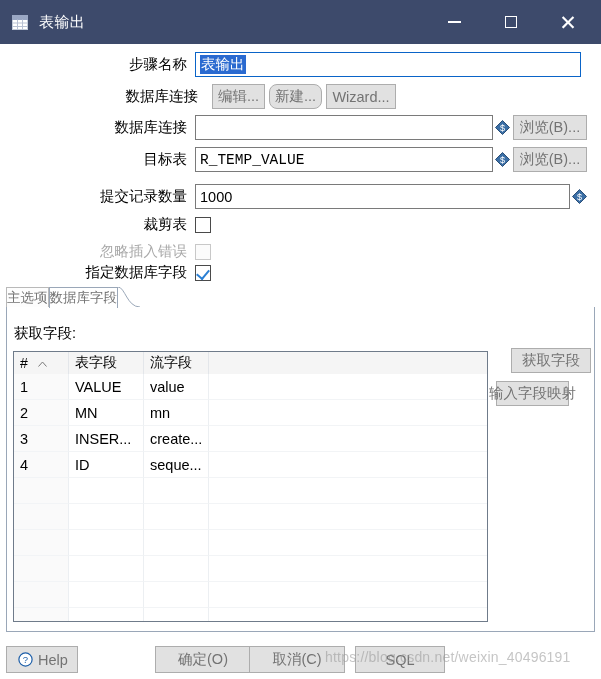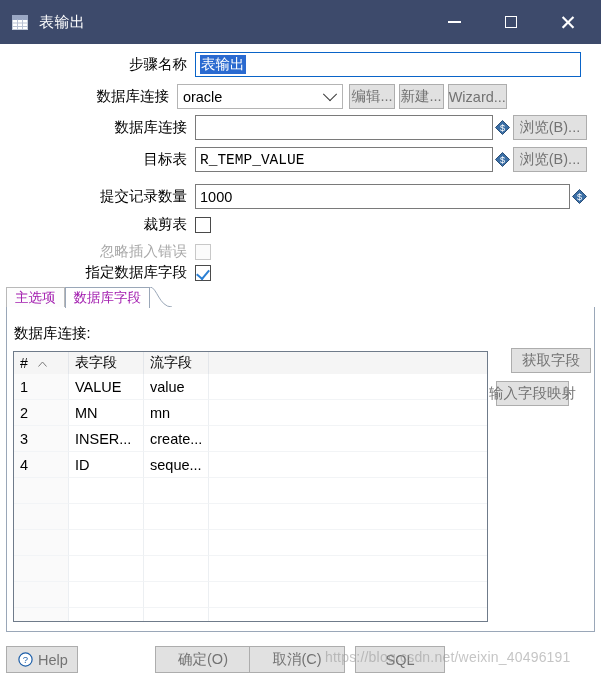--- a/index.html
+++ b/index.html
@@ -156,23 +156,23 @@
   #tabstrip {
     position: absolute; left: 0; top: 0;
     height: 21px; width: 100%;
     display: flex; align-items: flex-end;
   }
   .tab {
     height: 21px;
     box-sizing: border-box;
     font-size: 13.5px;
     display: flex; align-items: center;
-    padding: 0 8px;
-    background: #ffffff;
-    color: #a21caf;
+    padding: 0 0;
+    background: #ffffff;
+    color: #737373;
     white-space: nowrap;
   }
   .tab.inactive {
     border: 1px solid #b9b9b9;
     border-bottom: 1px solid #9aa7b8;
     background: #fdfdfd;
   }
   .tab.active {
     border: 1px solid #9aa7b8;
     border-bottom: none;
@@ -327,28 +327,22 @@
 
   <div class="frow" style="left:0; top:52px; width:601px;">
     <div class="flabel">步骤名称</div>
     <div class="ftext focused" style="width:386px;">
       <span class="sel">表输出</span>
     </div>
   </div>
 
   <div class="frow" style="left:11px; top:84px; width:496px;">
     <div class="flabel">数据库连接</div>
-    <div class="fcombo" style="width:196px;">
-      <span>oracle</span>
-      <span class="arrowbox">
-          <span class="chev"></span>
-        </span>
-    </div>
     <div class="gbtn" style="width:53px; margin-left:6px;">编辑...</div>
-    <div class="gbtn" style="width:53px; margin-left:4px;">新建...</div>
+    <div class="gbtn" style="width:53px; margin-left:4px;border-radius:8px;">新建...</div>
     <div class="gbtn" style="width:70px; margin-left:4px;">Wizard...</div>
   </div>
 
   <div class="frow" style="left:0; top:115px; width:601px;">
     <div class="flabel">数据库连接</div>
     <div class="ftext" style="width:298px;">
       <span></span>
     </div>
     <div class="vardia" style="margin-left:2px;">
       <svg width="15" height="15" viewBox="0 0 15 15">
@@ -410,21 +404,21 @@
       <div class="tab active">数据库字段</div>
       <div id="tab-curve">
         <svg width="22" height="21" viewBox="0 0 22 21">
           <path d="M0,0 C7,0 9,20 22,20" fill="none" stroke="#9aa7b8" stroke-width="1"></path>
         </svg>
       </div>
     </div>
     <div id="tabbody"></div>
   </div>
 
-  <div id="insert-label">数据库连接:</div>
+  <div id="insert-label">获取字段:</div>
 
   <div id="fieldtable">
     <div id="thead">
       <div class="th c0">
         <span>#</span>
         <span class="sortcaret">
           <svg width="9" height="6" viewBox="0 0 9 6">
               <path d="M0.5,5.5 L4.5,1 L8.5,5.5" fill="none" stroke="#7a7a7a" stroke-width="1"></path>
             </svg>
         </span>

